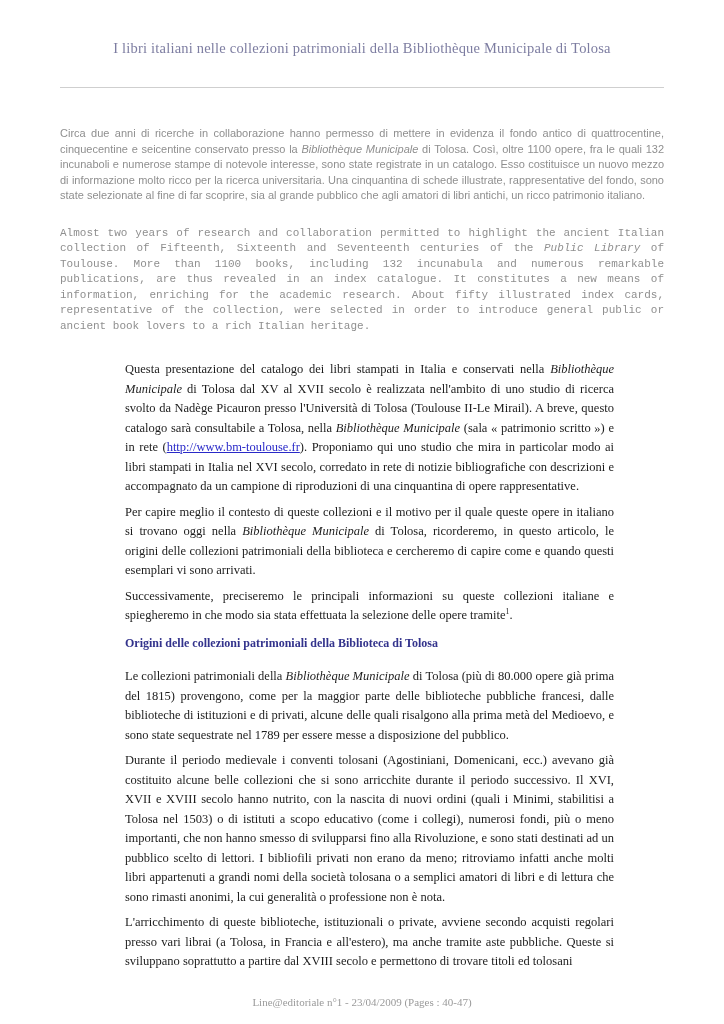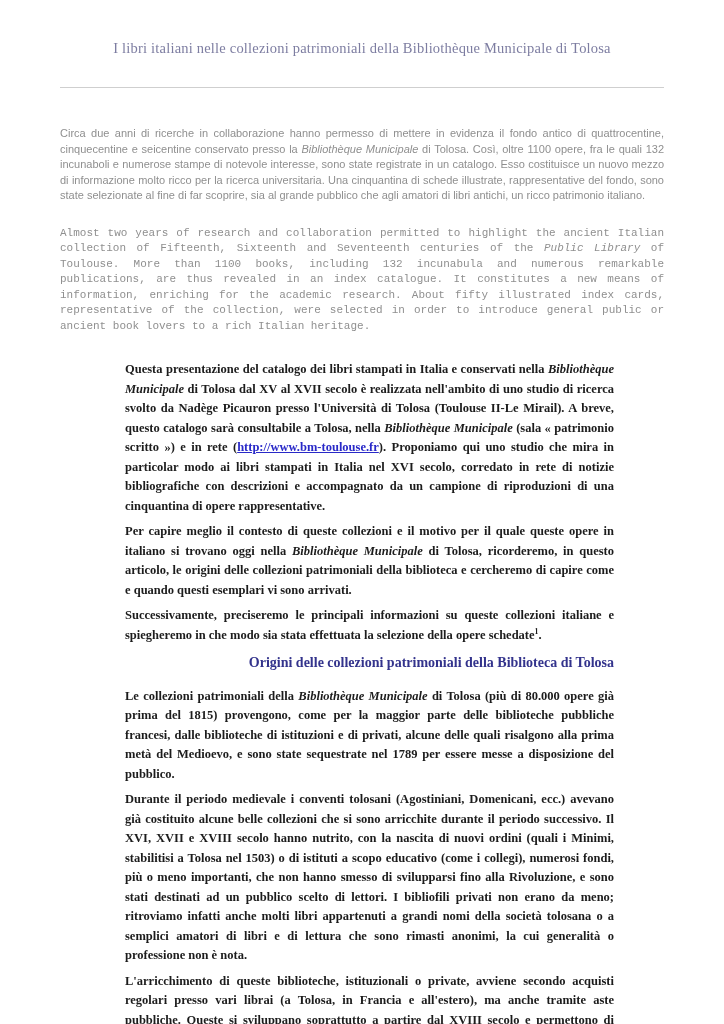--- a/index.html
+++ b/index.html
@@ -50,37 +50,37 @@
     color:var(--abstract-color);
   }
   .abstract + .abstract{margin-top:22px;font-family:Liberation Mono, monospace;}
   .body-block{
     margin:26px 110px 0 125px;
     font-size:12.5px;
     line-height:19.5px;
     text-align:justify;
     color:var(--body-color);
   }
-  .bp{margin:0 0 6px 0;padding:0;font-weight:bold;}
+  .bp{margin:0 0 6px 0;padding:0;}
   .bp em{font-style:italic;}
   .link{
     color:var(--link-color);
     text-decoration:underline;
     cursor:pointer;
   }
   sup{
     font-size:.62em;
     vertical-align:super;
     line-height:0;
   }
   .heading{
     margin:8px 0 14px 0;
-    font-size:14px;
+    font-size:12px;
     font-weight:bold;
-    text-align:right;
+    text-align:left;
     color:var(--heading-color);
   }
   .footer{
     position:absolute;
     left:0;right:0;bottom:28px;
     text-align:center;
     font-size:11px;
     color:var(--footer-color);
   }
 </style>
@@ -97,26 +97,27 @@
   <p class="abstract"><span>Circa due anni di ricerche in collaborazione hanno permesso di mettere in evidenza il fondo antico di quattrocentine, cinquecentine e seicentine conservato presso la </span><em>Bibliothèque Municipale</em><span> di Tolosa. Così, oltre 1100 opere, fra le quali 132 incunaboli e numerose stampe di notevole interesse, sono state registrate in un catalogo. Esso costituisce un nuovo mezzo di informazione molto ricco per la ricerca universitaria. Una cinquantina di schede illustrate, rappresentative del fondo, sono state selezionate al fine di far scoprire, sia al grande pubblico che agli amatori di libri antichi, un ricco patrimonio italiano.</span></p>
 
   <p class="abstract"><span>Almost two years of research and collaboration permitted to highlight the ancient Italian collection of Fifteenth, Sixteenth and Seventeenth centuries of the </span><em>Public Library</em><span> of Toulouse. More than 1100 books, including 132 incunabula and numerous remarkable publications, are thus revealed in an index catalogue. It constitutes a new means of information, enriching for the academic research. About fifty illustrated index cards, representative of the collection, were selected in order to introduce general public or ancient book lovers to a rich Italian heritage.</span></p>
 
   <div class="body-block">
 
     <p class="bp"><span>Questa presentazione del catalogo dei libri stampati in Italia e conservati nella </span><em>Bibliothèque Municipale</em><span> di Tolosa dal XV al XVII secolo è realizzata nell'ambito di uno studio di ricerca svolto da Nadège Picauron presso l'Università di Tolosa (Toulouse II-Le Mirail). A breve, questo catalogo sarà consultabile a Tolosa, nella </span><em>Bibliothèque Municipale</em><span> (sala « patrimonio scritto ») e in rete (</span><a class="link">http://www.bm-toulouse.fr</a><span>). Proponiamo qui uno studio che mira in particolar modo ai libri stampati in Italia nel XVI secolo, corredato in rete di notizie bibliografiche con descrizioni e accompagnato da un campione di riproduzioni di una cinquantina di opere rappresentative.</span></p>
 
     <p class="bp"><span>Per capire meglio il contesto di queste collezioni e il motivo per il quale queste opere in italiano si trovano oggi nella </span><em>Bibliothèque Municipale</em><span> di Tolosa, ricorderemo, in questo articolo, le origini delle collezioni patrimoniali della biblioteca e cercheremo di capire come e quando questi esemplari vi sono arrivati.</span></p>
 
-    <p class="bp"><span>Successivamente, preciseremo le principali informazioni su queste collezioni italiane e spiegheremo in che modo sia stata effettuata la selezione della opere schedate</span><sup>1</sup><span>.</span></p>
+    <p class="bp"><span>Successivamente, preciseremo le principali informazioni su queste collezioni italiane e spiegheremo in che modo sia stata effettuata la selezione delle opere tramite</span><sup>1</sup><span>.</span></p>
 
     <h2 class="heading">Origini delle collezioni patrimoniali della Biblioteca di Tolosa</h2>
 
     <p class="bp"><span>Le collezioni patrimoniali della </span><em>Bibliothèque Municipale</em><span> di Tolosa (più di 80.000 opere già prima del 1815) provengono, come per la maggior parte delle biblioteche pubbliche francesi, dalle biblioteche di istituzioni e di privati, alcune delle quali risalgono alla prima metà del Medioevo, e sono state sequestrate nel 1789 per essere messe a disposizione del pubblico.</span></p>
 
     <p class="bp">Durante il periodo medievale i conventi tolosani (Agostiniani, Domenicani, ecc.) avevano già costituito alcune belle collezioni che si sono arricchite durante il periodo successivo. Il XVI, XVII e XVIII secolo hanno nutrito, con la nascita di nuovi ordini (quali i Minimi, stabilitisi a Tolosa nel 1503) o di istituti a scopo educativo (come i collegi), numerosi fondi, più o meno importanti, che non hanno smesso di svilupparsi fino alla Rivoluzione, e sono stati destinati ad un pubblico scelto di lettori. I bibliofili privati non erano da meno; ritroviamo infatti anche molti libri appartenuti a grandi nomi della società tolosana o a semplici amatori di libri e di lettura che sono rimasti anonimi, la cui generalità o professione non è nota.</p>
 
     <p class="bp">L'arricchimento di queste biblioteche, istituzionali o private, avviene secondo acquisti regolari presso vari librai (a Tolosa, in Francia e all'estero), ma anche tramite aste pubbliche. Queste si sviluppano soprattutto a partire dal XVIII secolo e permettono di trovare titoli ed tolosani</p>
 
   </div>
 
+  <div class="footer">Line@editoriale n°1 - 23/04/2009 (Pages : 40-47)</div>
 
 </div>
 
 </body></html>

